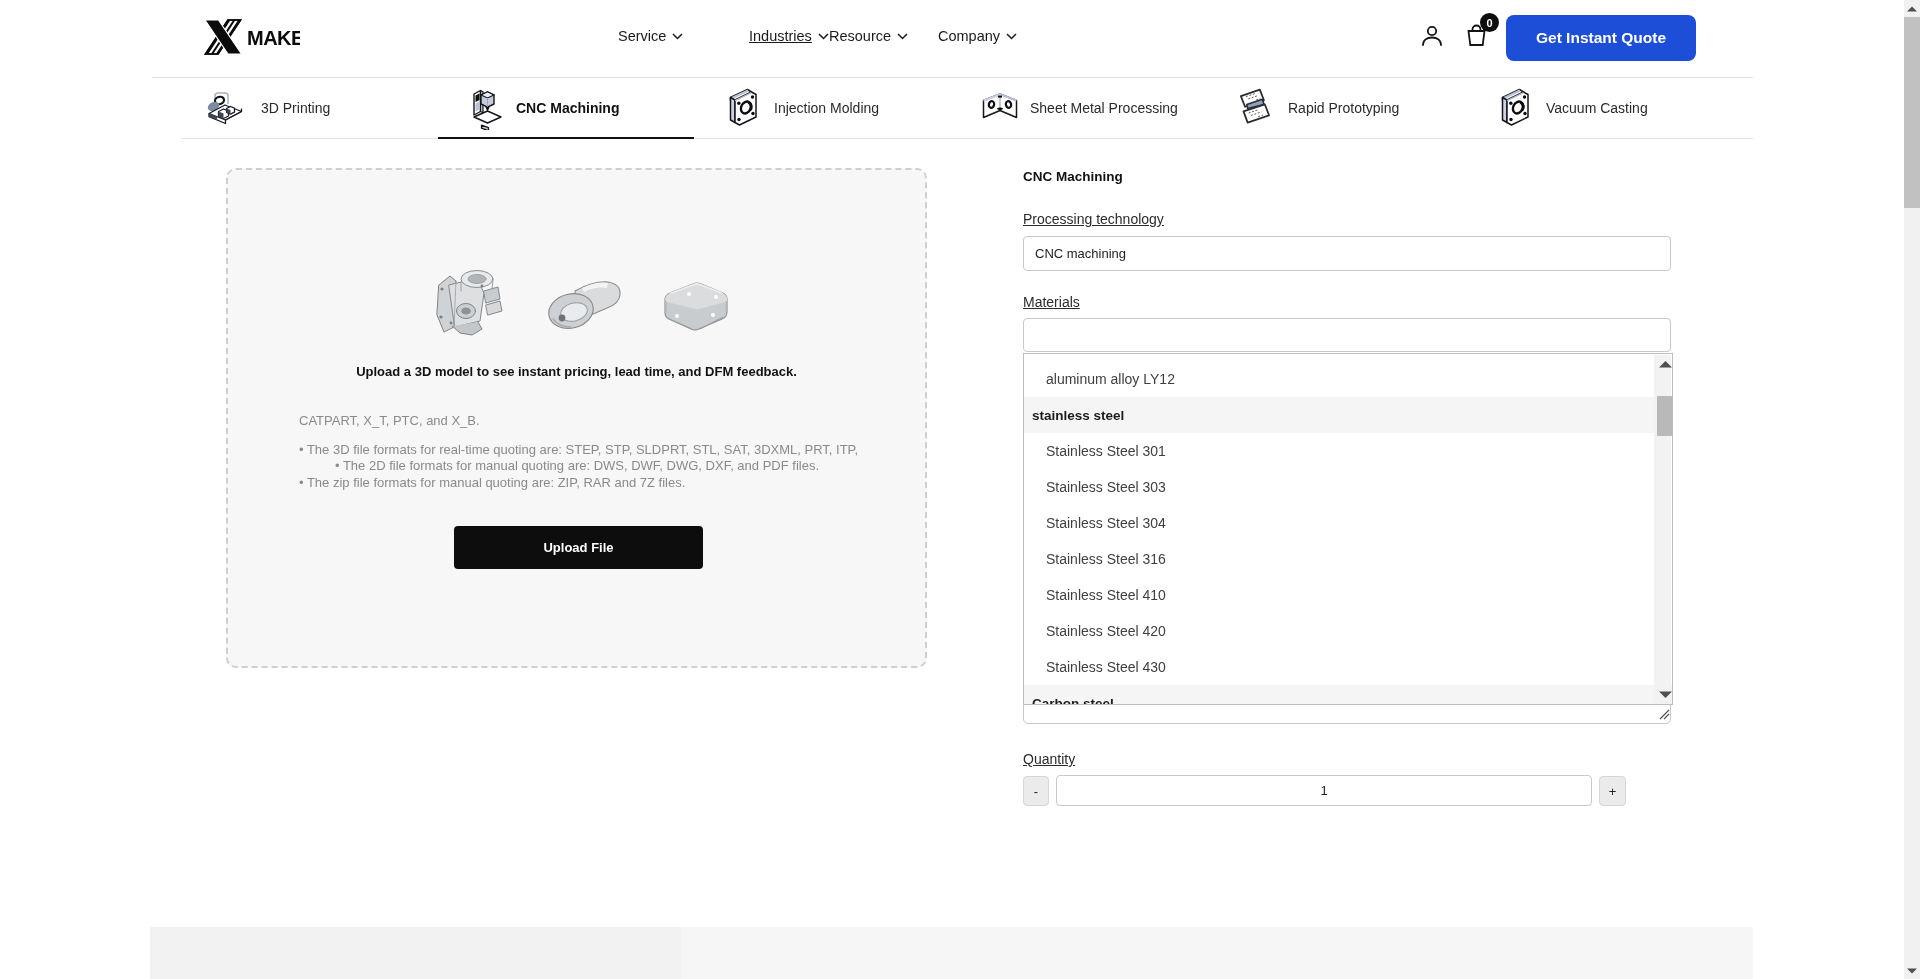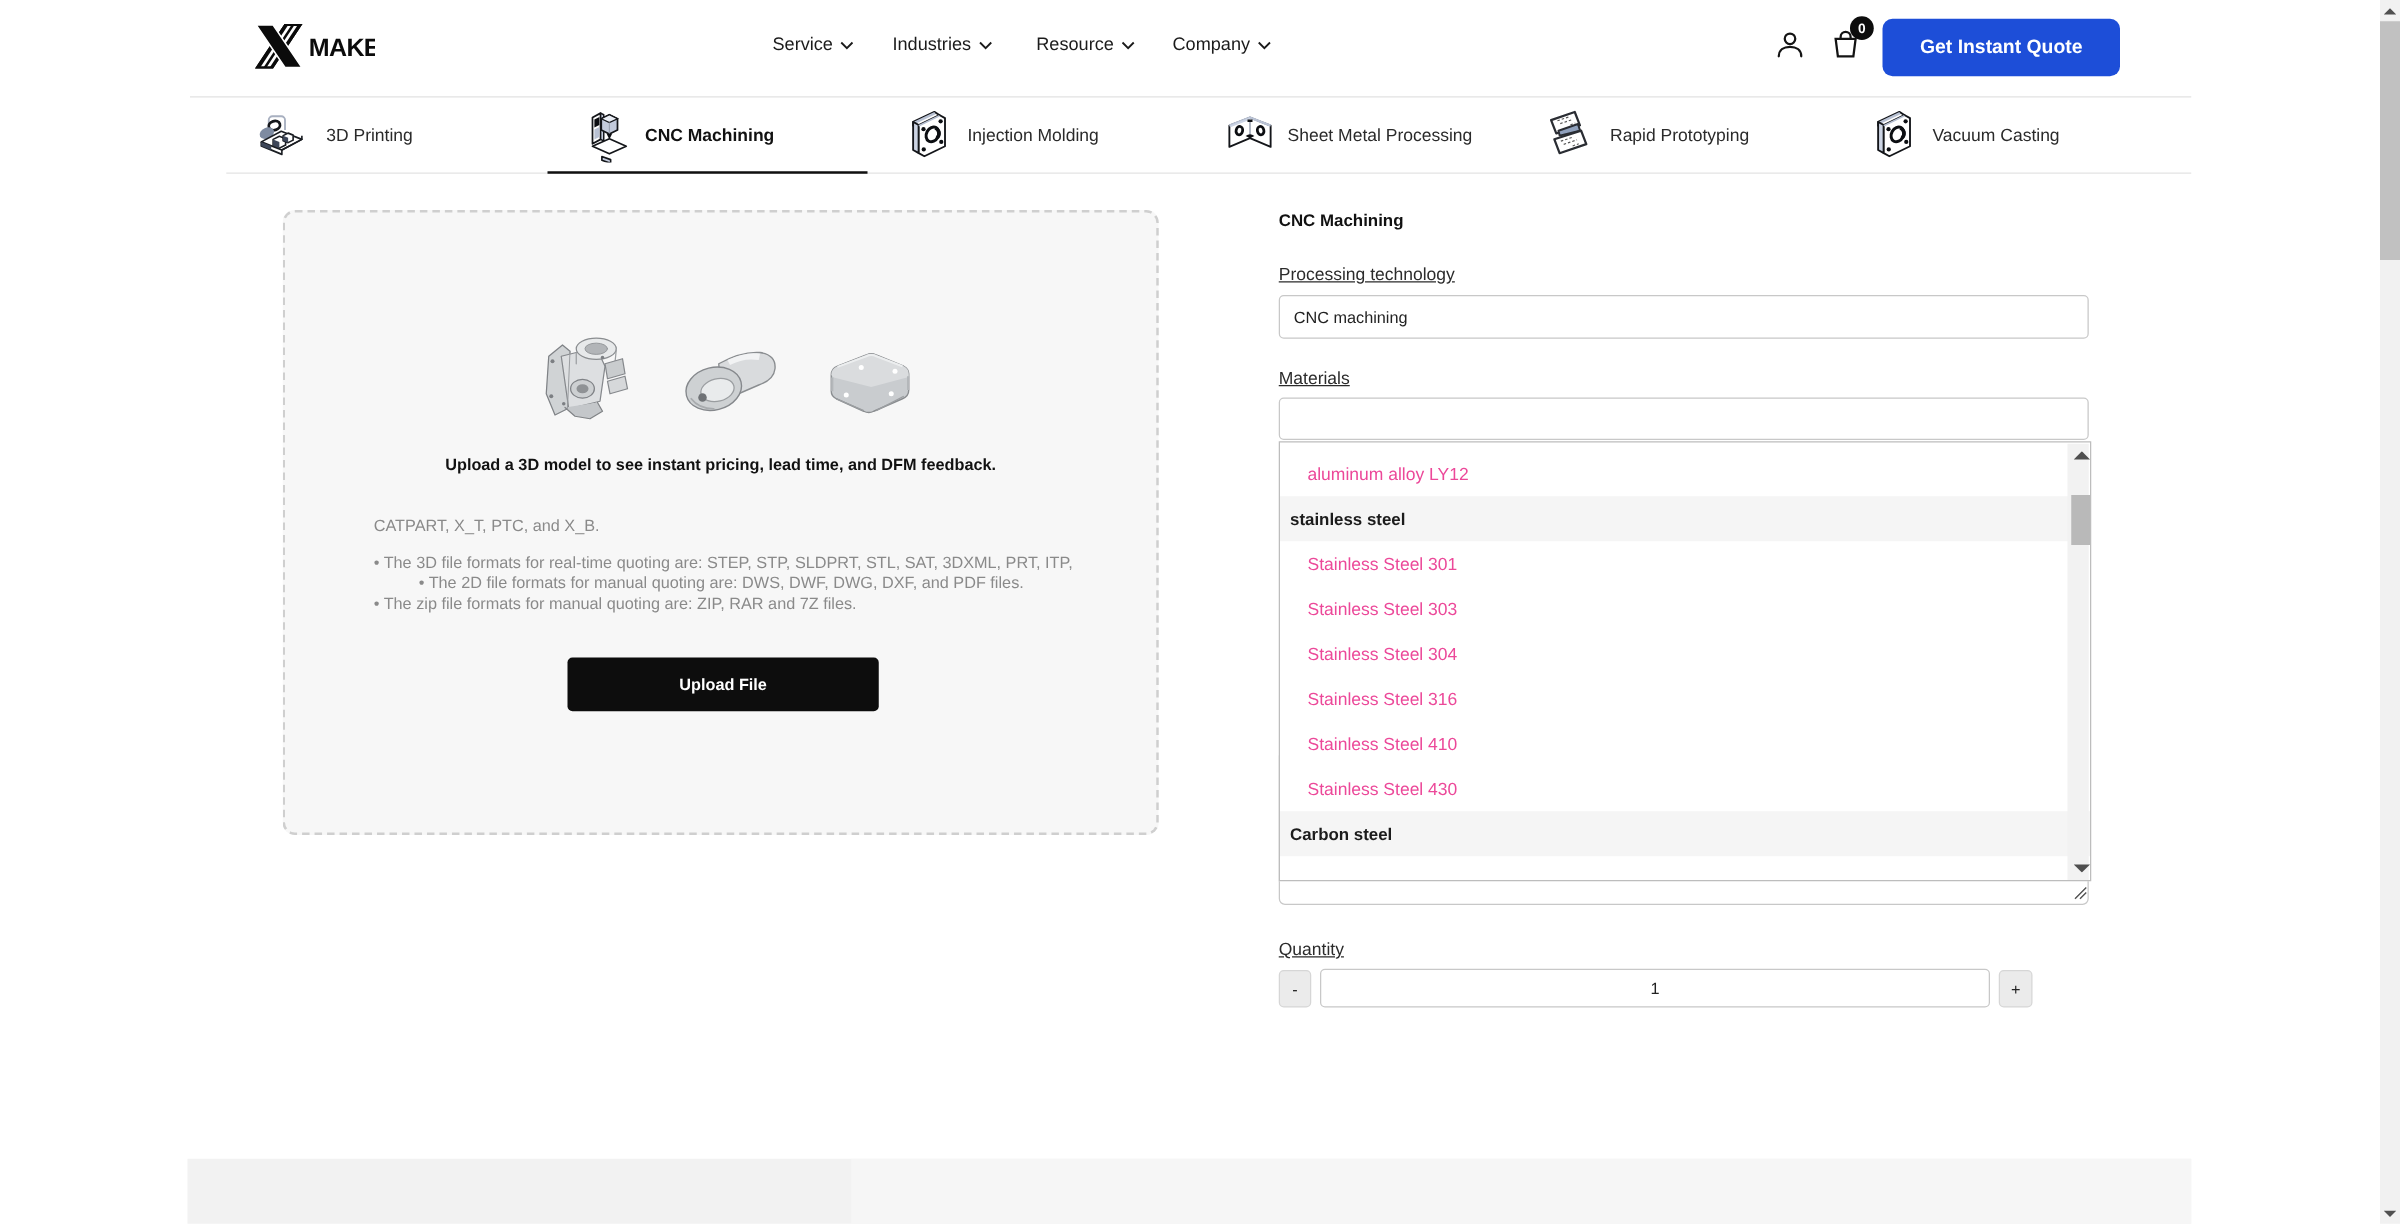--- a/index.html
+++ b/index.html
@@ -27,21 +27,21 @@
   .bullet{position:absolute;left:299px;white-space:nowrap;font-size:13px;color:#8a8a8a;line-height:20px;}
   .upload-btn{position:absolute;left:454px;top:526px;width:249px;height:43px;background:#0d0d0d;border-radius:4px;
     color:#fff;font-weight:bold;font-size:13px;display:flex;align-items:center;justify-content:center;}
   
   .rp-h{position:absolute;left:1023px;top:169px;font-size:13.5px;font-weight:bold;color:#111;}
   .rp-label{position:absolute;left:1023px;font-size:14px;color:#2b2b2b;text-decoration:underline;}
   .rp-input{position:absolute;left:1023px;width:648px;background:#fff;border:1px solid #c8c8c8;border-radius:4px;
     box-sizing:border-box;font-size:13px;color:#222;display:flex;align-items:center;padding-left:11px;}
   .dd{position:absolute;left:1023px;top:353px;width:650px;height:352px;background:#fff;
     border:1px solid #bdbdbd;box-sizing:border-box;overflow:hidden;}
-  .dd-item{height:36px;display:flex;align-items:center;padding-left:22px;font-size:14px;color:#ec4899;}
+  .dd-item{height:36px;display:flex;align-items:center;padding-left:22px;font-size:14px;color:#404040;}
   .dd-group{height:36px;display:flex;align-items:center;padding-left:8px;font-size:13.5px;font-weight:bold;color:#1c1c1c;background:#f5f5f5;}
   .dd-sb{position:absolute;right:1px;top:1px;width:17px;height:350px;background:#f2f2f2;}
   .dd-thumb{position:absolute;left:1657px;top:396px;width:15px;height:40px;background:#b9b9b9;}
   .qty-btn{position:absolute;top:776px;height:30px;background:#ebebeb;border:1px solid #d6d6d6;border-radius:4px;
     box-sizing:border-box;font-size:13px;color:#222;display:flex;align-items:center;justify-content:center;}
   
   .footer{position:absolute;left:150px;top:927px;width:1603px;height:52px;background:#f2f2f2;}
   .footer2{position:absolute;left:681px;top:927px;width:1072px;height:52px;background:#f6f6f6;}
   .sb-track{position:absolute;left:1904px;top:0;width:16px;height:979px;background:#f1f1f1;}
   .sb-thumb{position:absolute;left:1904px;top:17px;width:16px;height:191px;background:#c1c1c1;}
@@ -66,21 +66,21 @@
     <line x1="44" y1="-2" x2="19" y2="36"></line>
   </g>
   <path d="M25,2 L37.5,2 L15,36 L2.5,36 Z" fill="none" stroke="#0b0b0b" stroke-width="1.6"></path>
   <path d="M2,2 L15.5,2 L38.5,36 L25,36 Z" fill="#0b0b0b" stroke="#fff" stroke-width="1.2"></path>
   <text x="44" y="26.5" font-size="20" font-weight="bold" fill="#0b0b0b" font-family="Liberation Sans,sans-serif" letter-spacing="-0.5">MAKE</text>
 </svg>
 </div>
 <div class="nav-item" style="left:618px;">Service <svg width="11" height="7" viewBox="0 0 11 7">
       <path d="M1 1l4.5 4.5L10 1" fill="none" stroke="#1b1b1b" stroke-width="1.5"></path>
     </svg></div>
-<div class="nav-item" style="left:714px;">Industries <svg width="11" height="7" viewBox="0 0 11 7">
+<div class="nav-item" style="left:749px;text-decoration:underline;">Industries <svg width="11" height="7" viewBox="0 0 11 7">
       <path d="M1 1l4.5 4.5L10 1" fill="none" stroke="#1b1b1b" stroke-width="1.5"></path>
     </svg></div>
 <div class="nav-item" style="left:829px;">Resource <svg width="11" height="7" viewBox="0 0 11 7">
       <path d="M1 1l4.5 4.5L10 1" fill="none" stroke="#1b1b1b" stroke-width="1.5"></path>
     </svg></div>
 <div class="nav-item" style="left:938px;">Company <svg width="11" height="7" viewBox="0 0 11 7">
       <path d="M1 1l4.5 4.5L10 1" fill="none" stroke="#1b1b1b" stroke-width="1.5"></path>
     </svg></div>
 <div class="abs" style="left:1420px;top:24px;">
 <svg width="24" height="24" viewBox="0 0 24 24" fill="none" stroke="#141414" stroke-width="1.8">
@@ -253,20 +253,21 @@
 
 <div class="dd">
   <div style="height:7px;"></div>
   <div class="dd-item">aluminum alloy LY12</div>
   <div class="dd-group">stainless steel</div>
   <div class="dd-item">Stainless Steel 301</div>
   <div class="dd-item">Stainless Steel 303</div>
   <div class="dd-item">Stainless Steel 304</div>
   <div class="dd-item">Stainless Steel 316</div>
   <div class="dd-item">Stainless Steel 410</div>
+  <div class="dd-item">Stainless Steel 420</div>
   <div class="dd-item">Stainless Steel 430</div>
   <div class="dd-group">Carbon steel</div>
   <div class="dd-sb"></div>
 </div>
 <div class="dd-thumb"></div>
 <svg class="abs" style="left:1659px;top:361px;" width="13" height="7">
     <path d="M0 6.5L6.5 0L13 6.5Z" fill="#4f4f4f"></path>
   </svg>
 <svg class="abs" style="left:1659px;top:691px;" width="13" height="7">
     <path d="M0 0.5L6.5 7L13 0.5Z" fill="#4f4f4f"></path>

